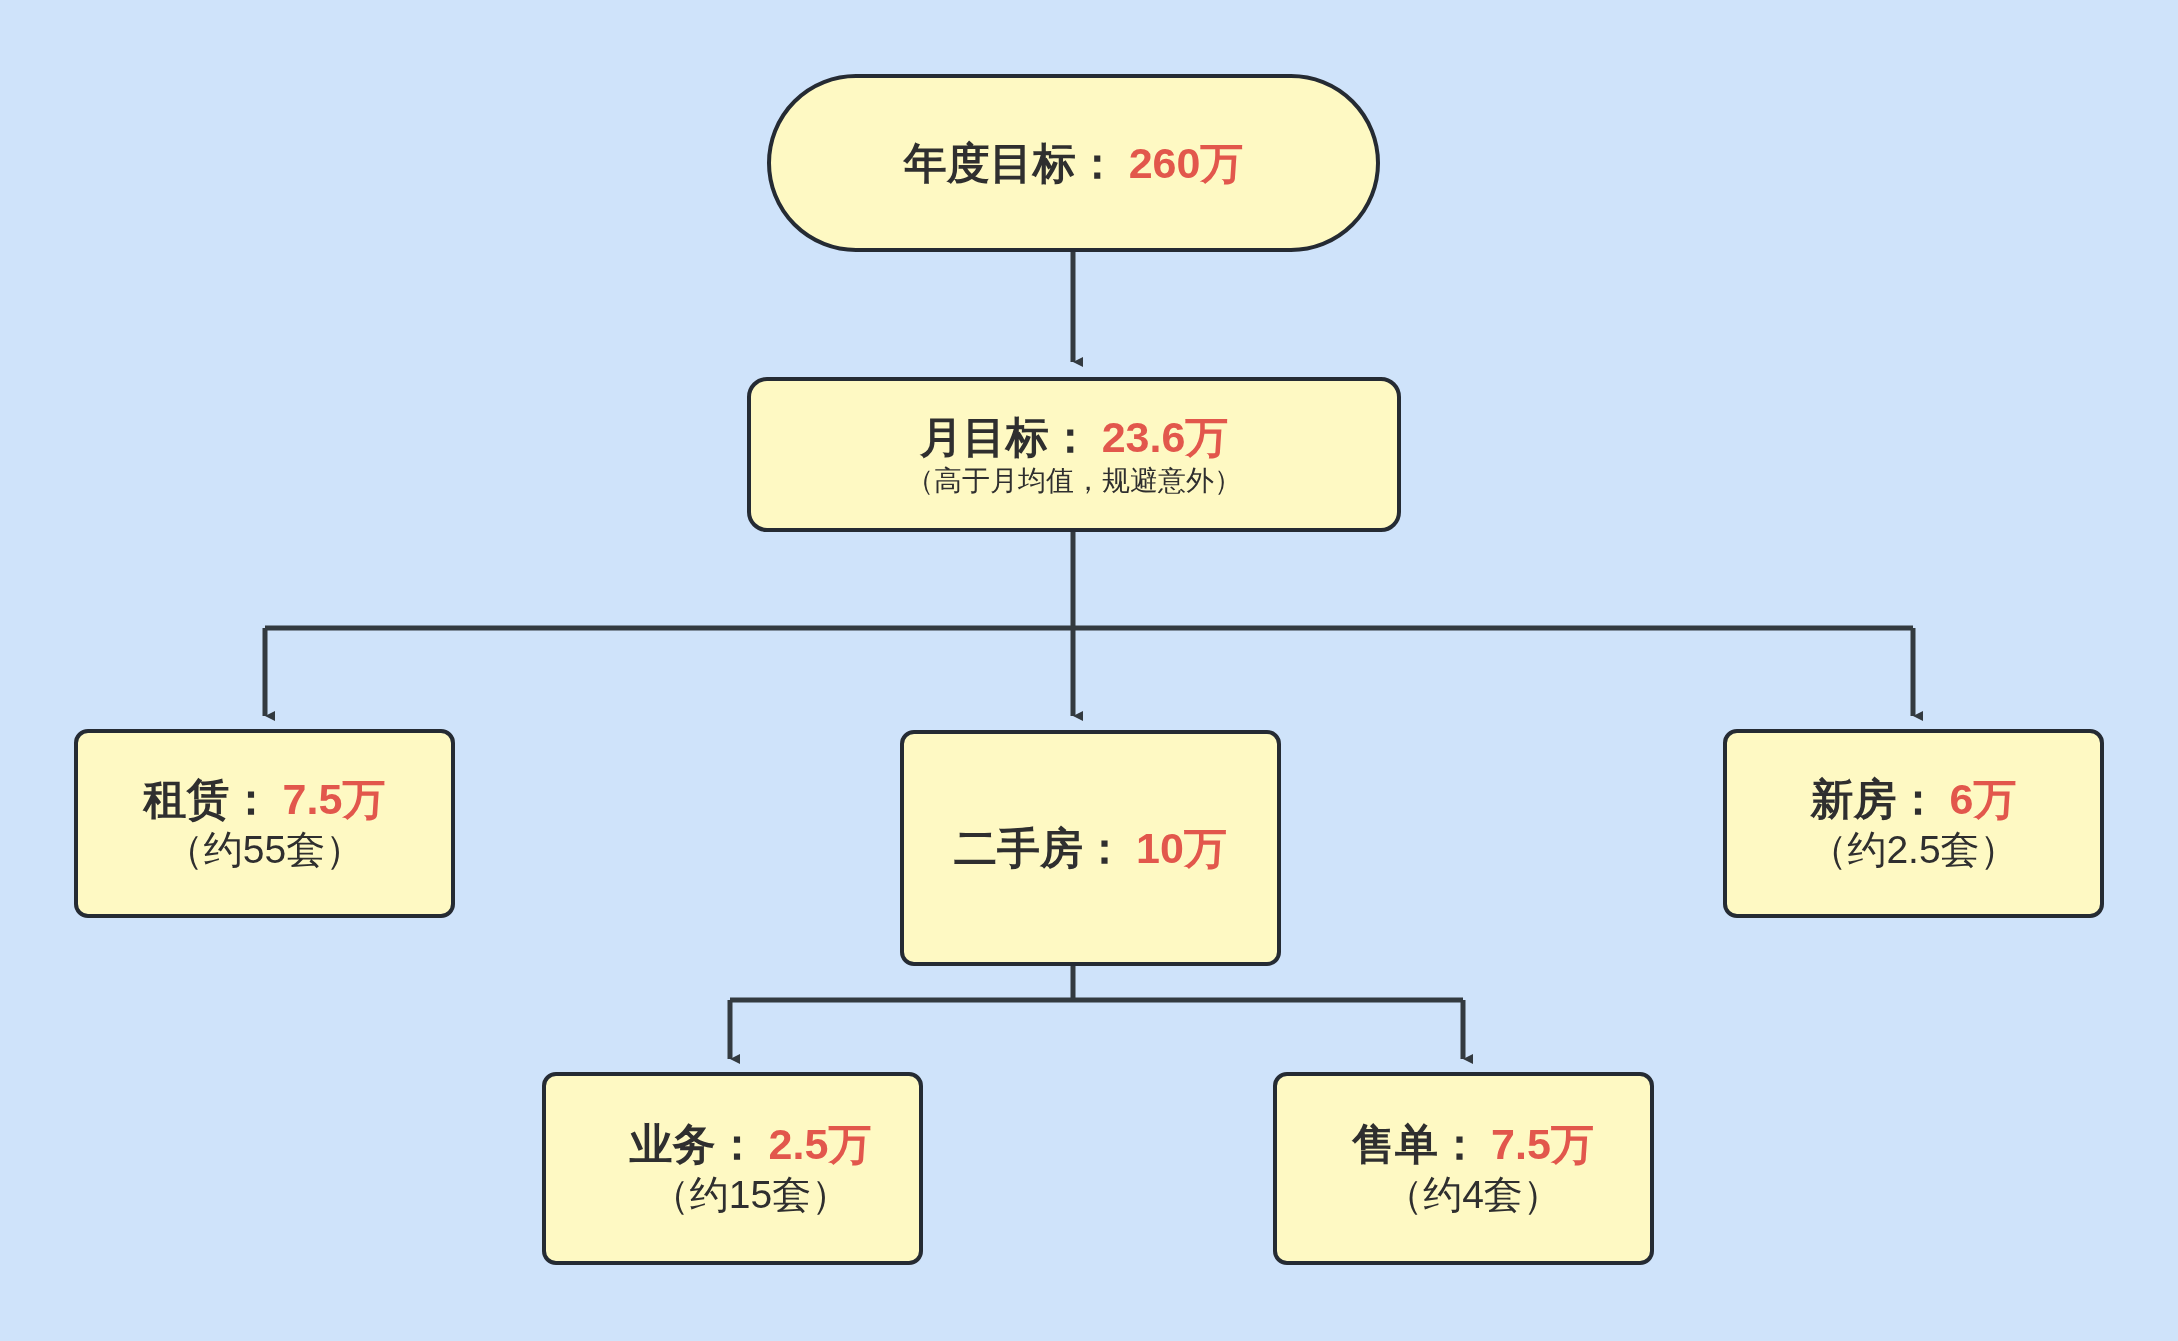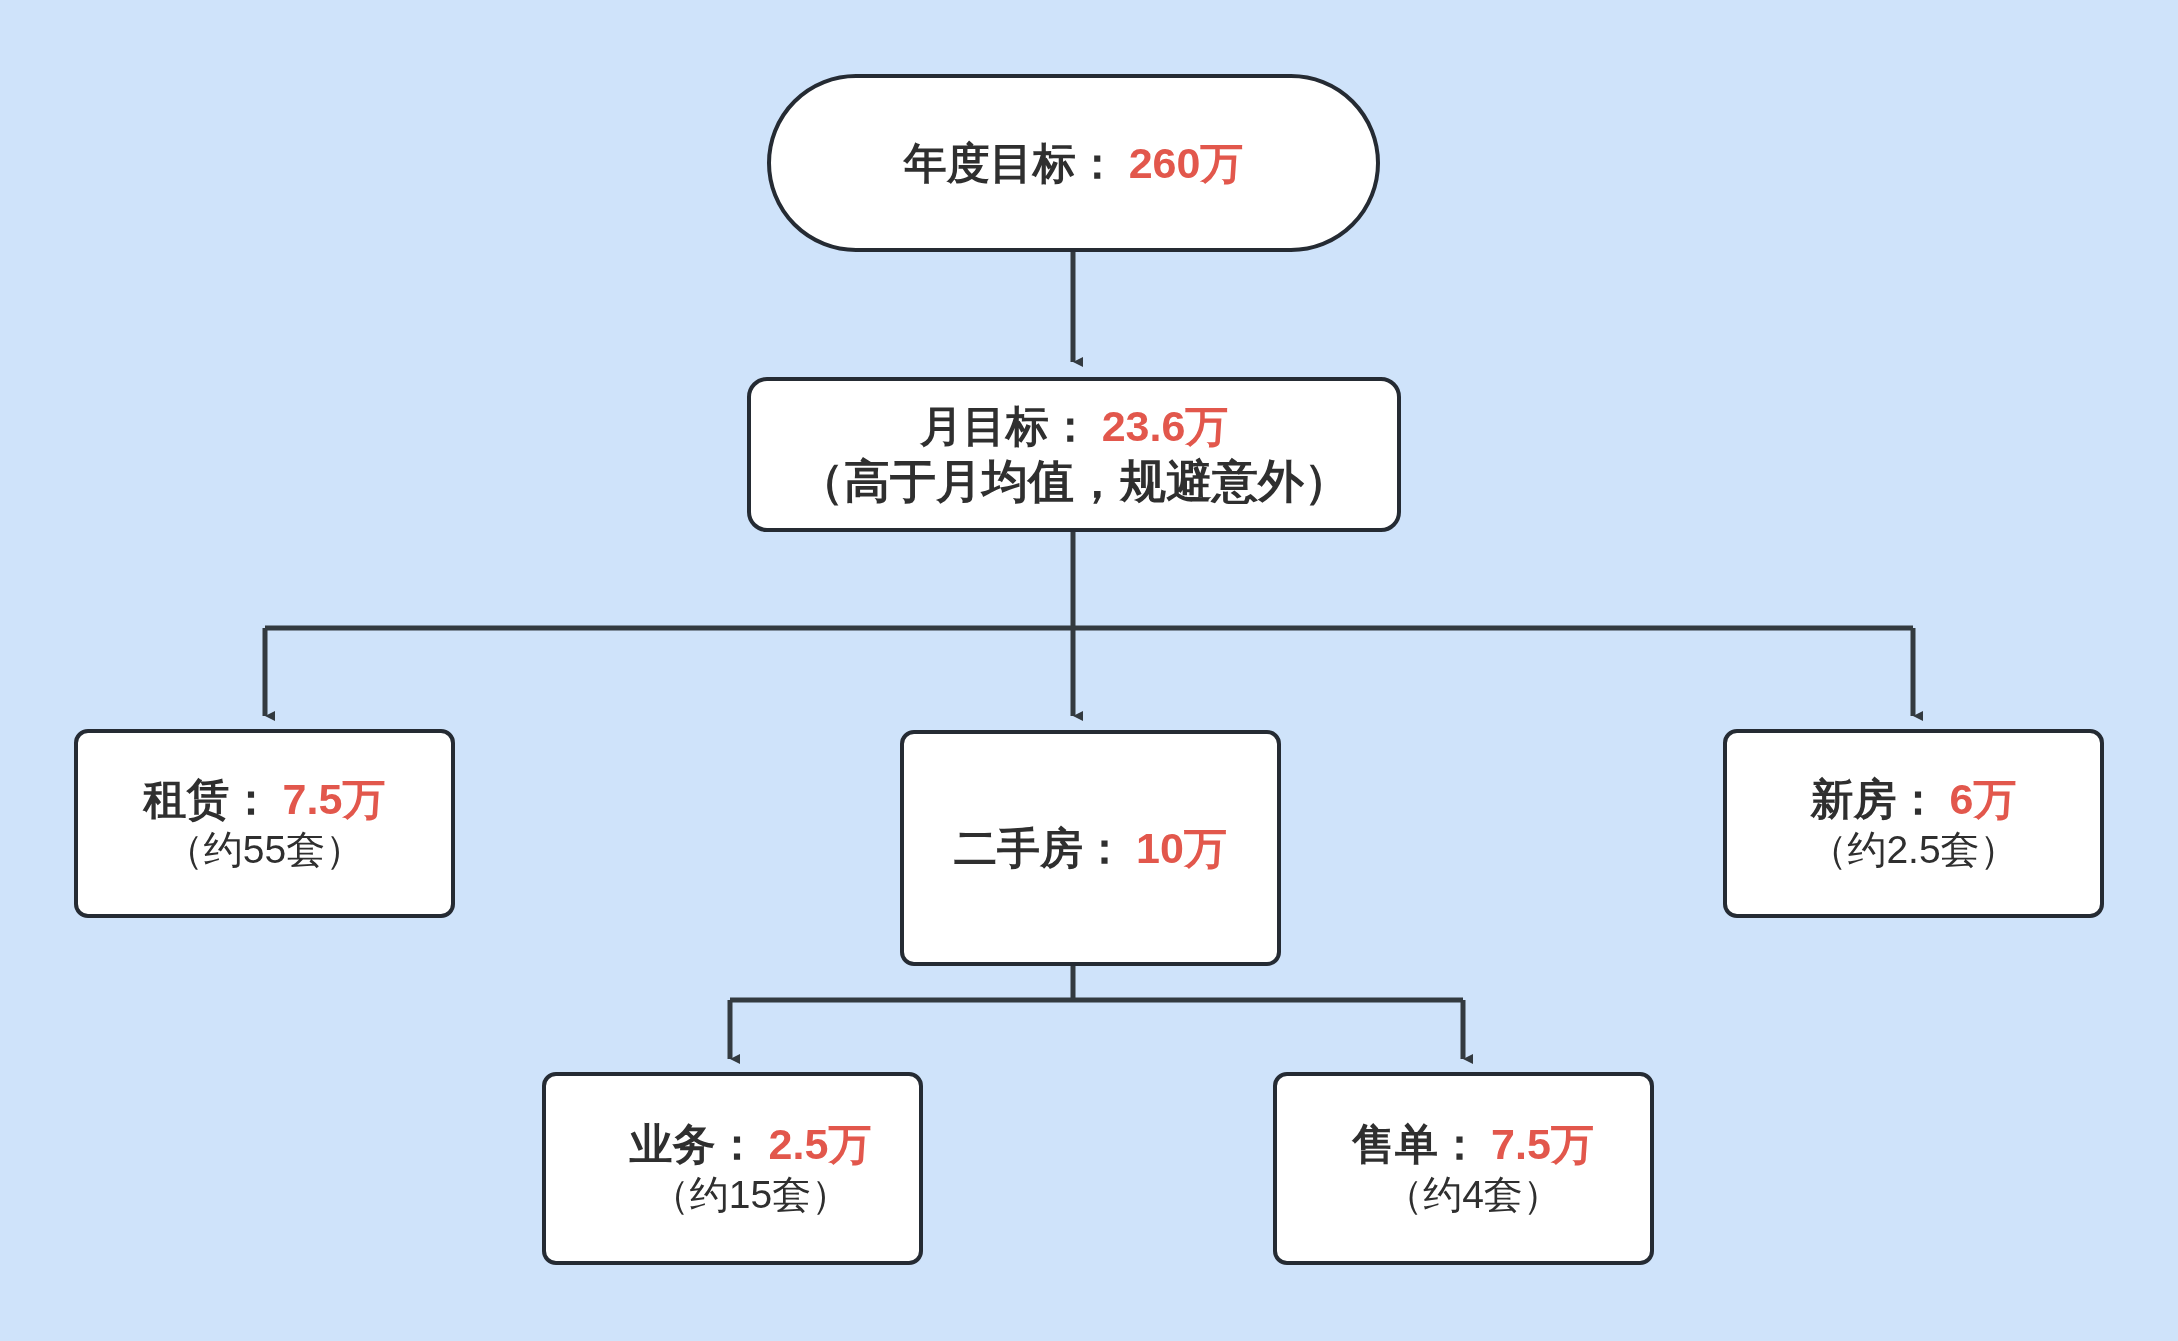--- a/index.html
+++ b/index.html
@@ -8,21 +8,21 @@
     background:#cfe3fa;
     font-family:"Liberation Sans","DejaVu Sans",sans-serif;
     overflow:hidden;
   }
   #stage{position:relative;width:2178px;height:1341px;}
   #edges{position:absolute;left:0;top:0;width:2178px;height:1341px;}
 
   .node{
     position:absolute;
     box-sizing:border-box;
-    background:#ffffff;
+    background:#fef9c3;
     border:4px solid #252b33;
     border-radius:14px;
     display:flex;
     flex-direction:column;
     align-items:center;
     justify-content:center;
     text-align:center;
     color:#2f2f2f;
     z-index:2;
   }
@@ -34,21 +34,21 @@
     line-height:1.22;
     white-space:nowrap;
     letter-spacing:0px;
   }
   .line2{
     font-size:39px;
     line-height:1.22;
     white-space:nowrap;
     font-weight:normal;
   }
-  .line2.bold{font-weight:bold;font-size:46px;}
+  .line2.bold{font-weight:normal;font-size:28px;}
   .val{color:#e2574c;}
   .gap{display:inline-block;width:10px;}
 
   
   #n-year   {left:767px; top:74px;  width:613px; height:178px;}
   #n-month  {left:747px; top:377px; width:654px; height:155px;border-radius:20px;}
   #n-rent   {left:74px;  top:729px; width:381px; height:189px;}
   #n-second {left:900px; top:730px; width:381px; height:236px;}
   #n-new    {left:1723px;top:729px; width:381px; height:189px;justify-content:center;}
   #n-biz    {left:542px; top:1072px;width:381px; height:193px;padding-left:36px;}

